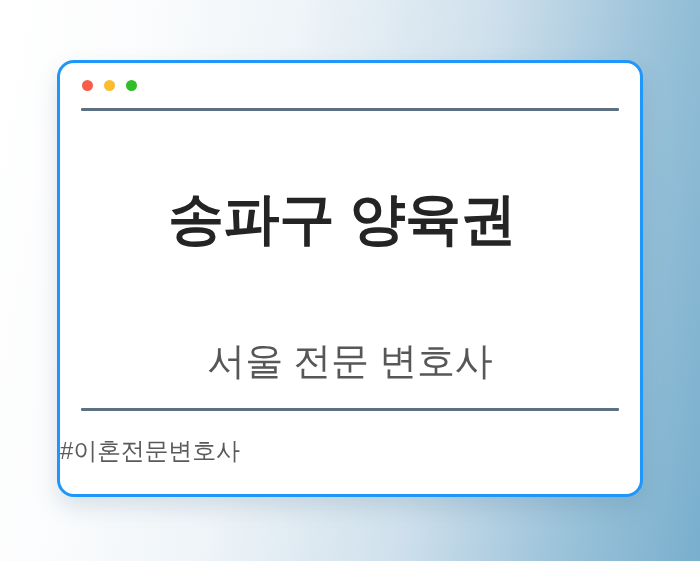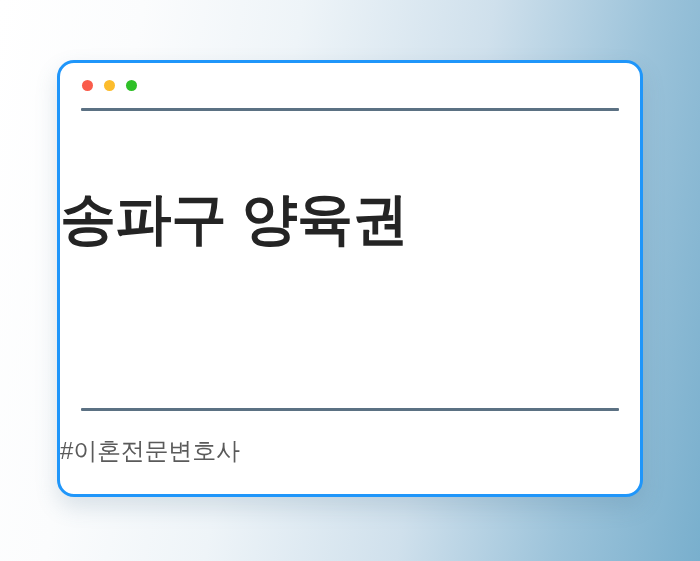--- a/index.html
+++ b/index.html
@@ -77,21 +77,21 @@
     right: 0;
     top: 48px;
     bottom: 0;
   }
 
   #title {
     position: absolute;
     top: 76px;
     left: 0;
     right: 16px;
-    text-align: left;
+    text-align: center;
     font-size: 56px;
     font-weight: bold;
     color: #242424;
     letter-spacing: -0.5px;
     line-height: 1.15;
     white-space: nowrap;
   }
 
   #subtitle {
     position: absolute;
@@ -132,20 +132,21 @@
       <span class="dot red"></span>
       <span class="dot amber"></span>
       <span class="dot green"></span>
     </div>
 
     <div class="divider" id="divider-top"></div>
 
     <div id="content">
       <div id="title">송파구 양육권</div>
 
+      <div id="subtitle">서울 전문 변호사</div>
 
       <div id="hashtag">#이혼전문변호사</div>
     </div>
 
     <div class="divider" id="divider-bottom"></div>
 
   </div>
 
 </div>
 

